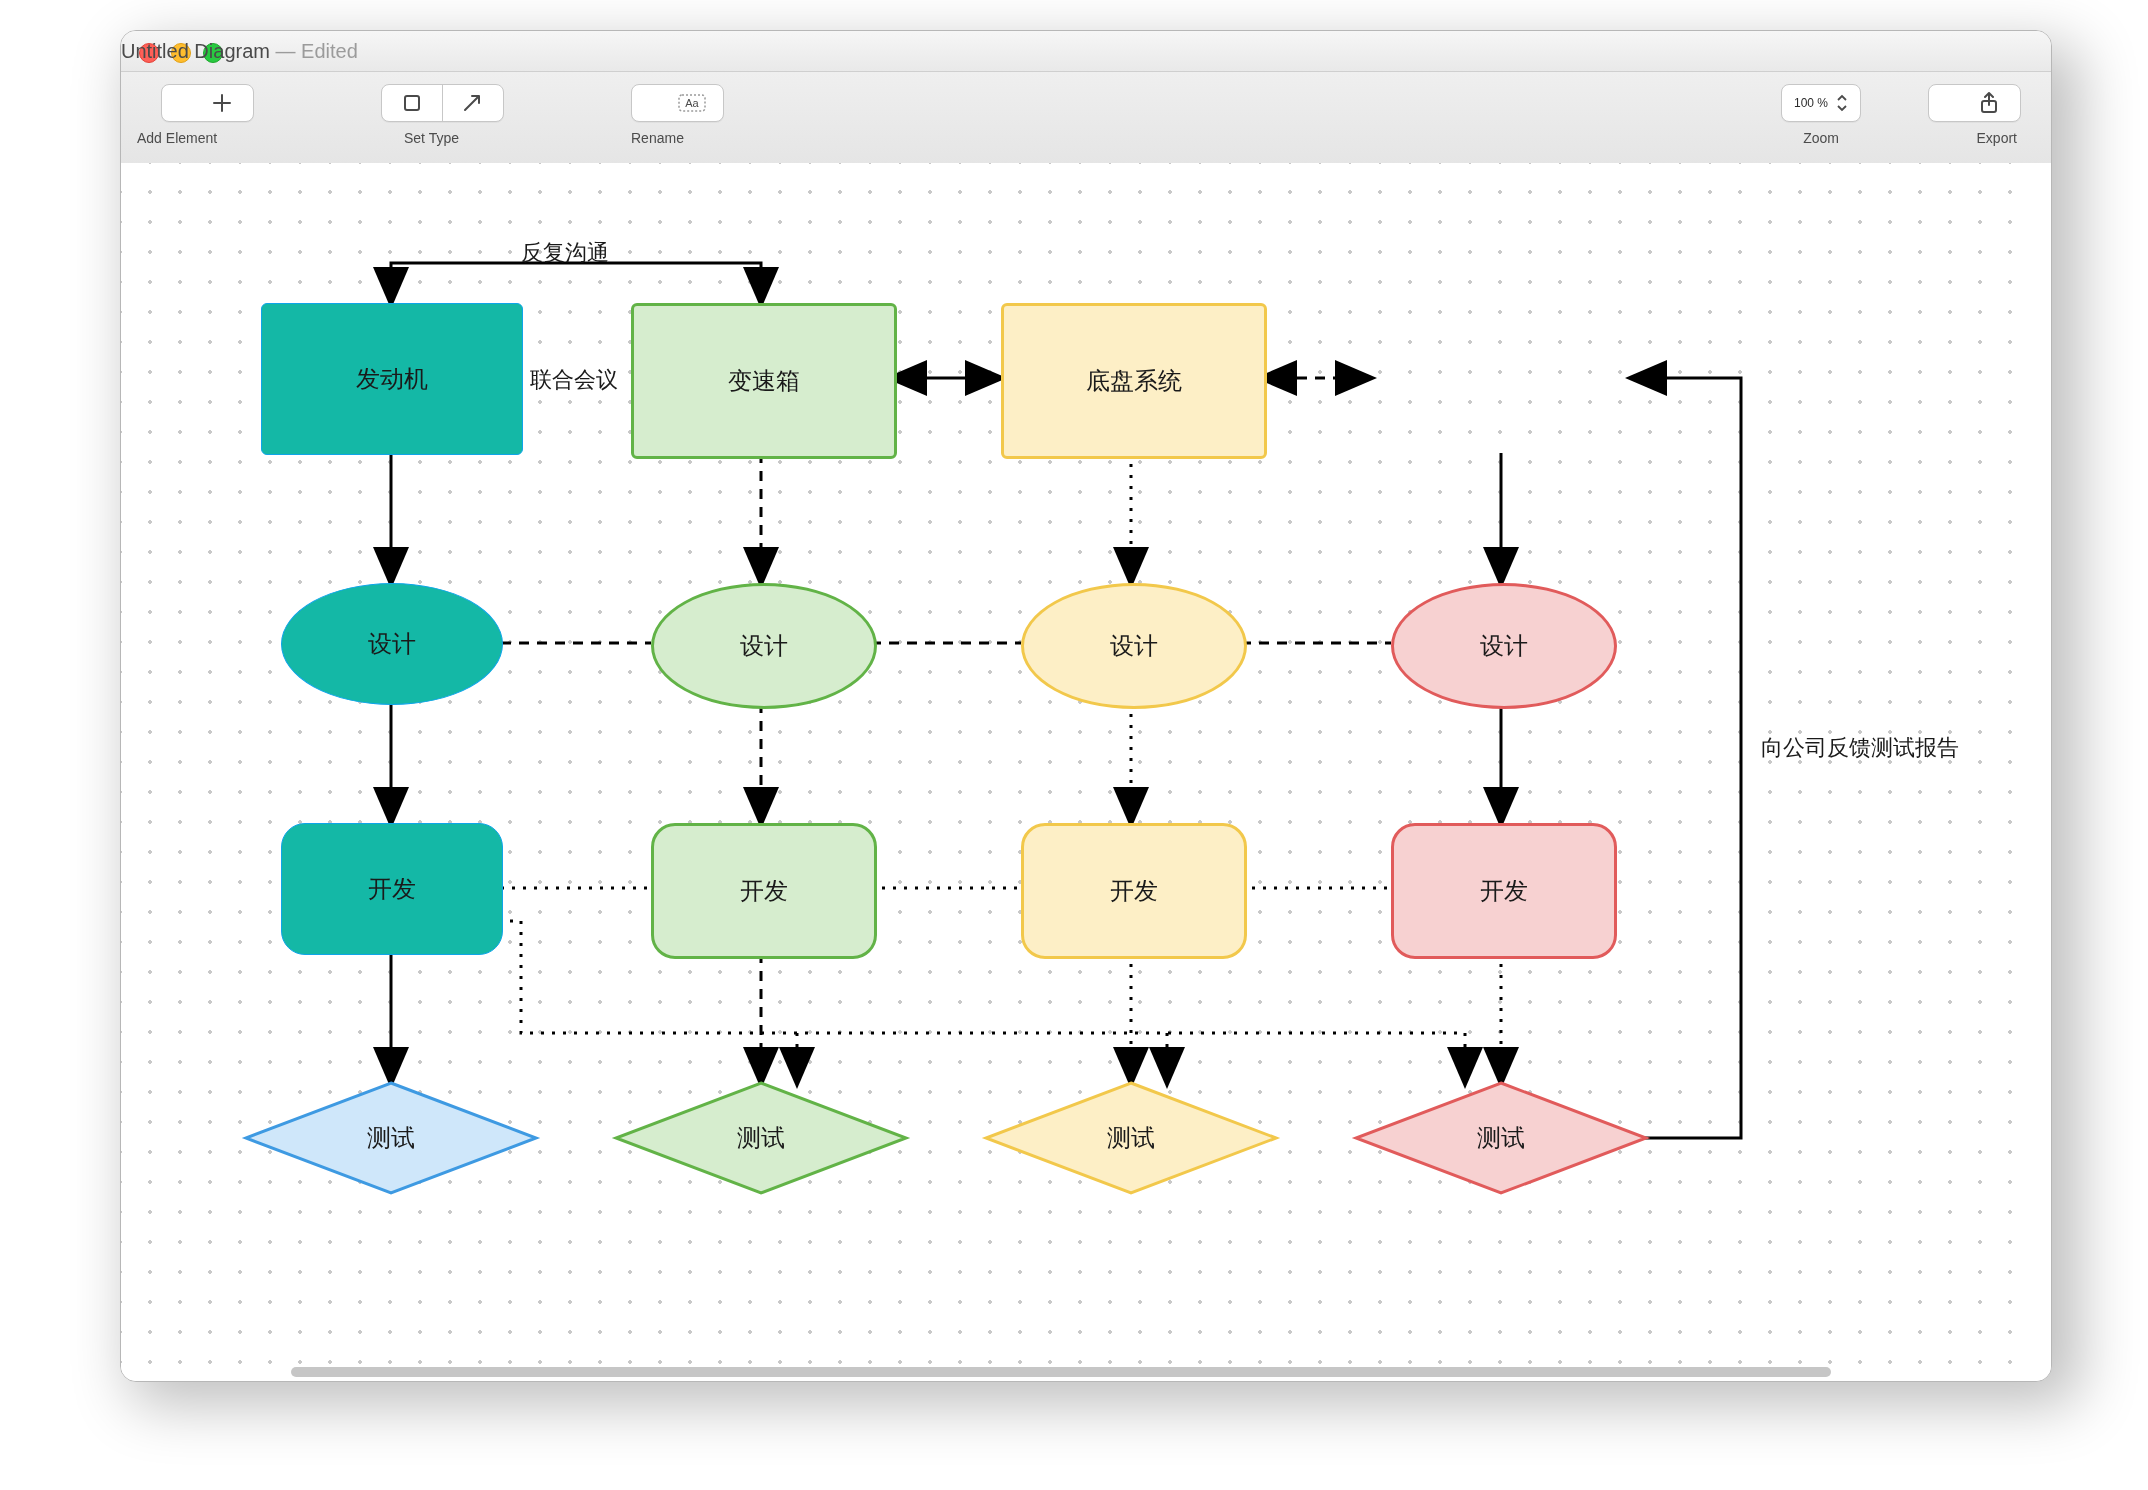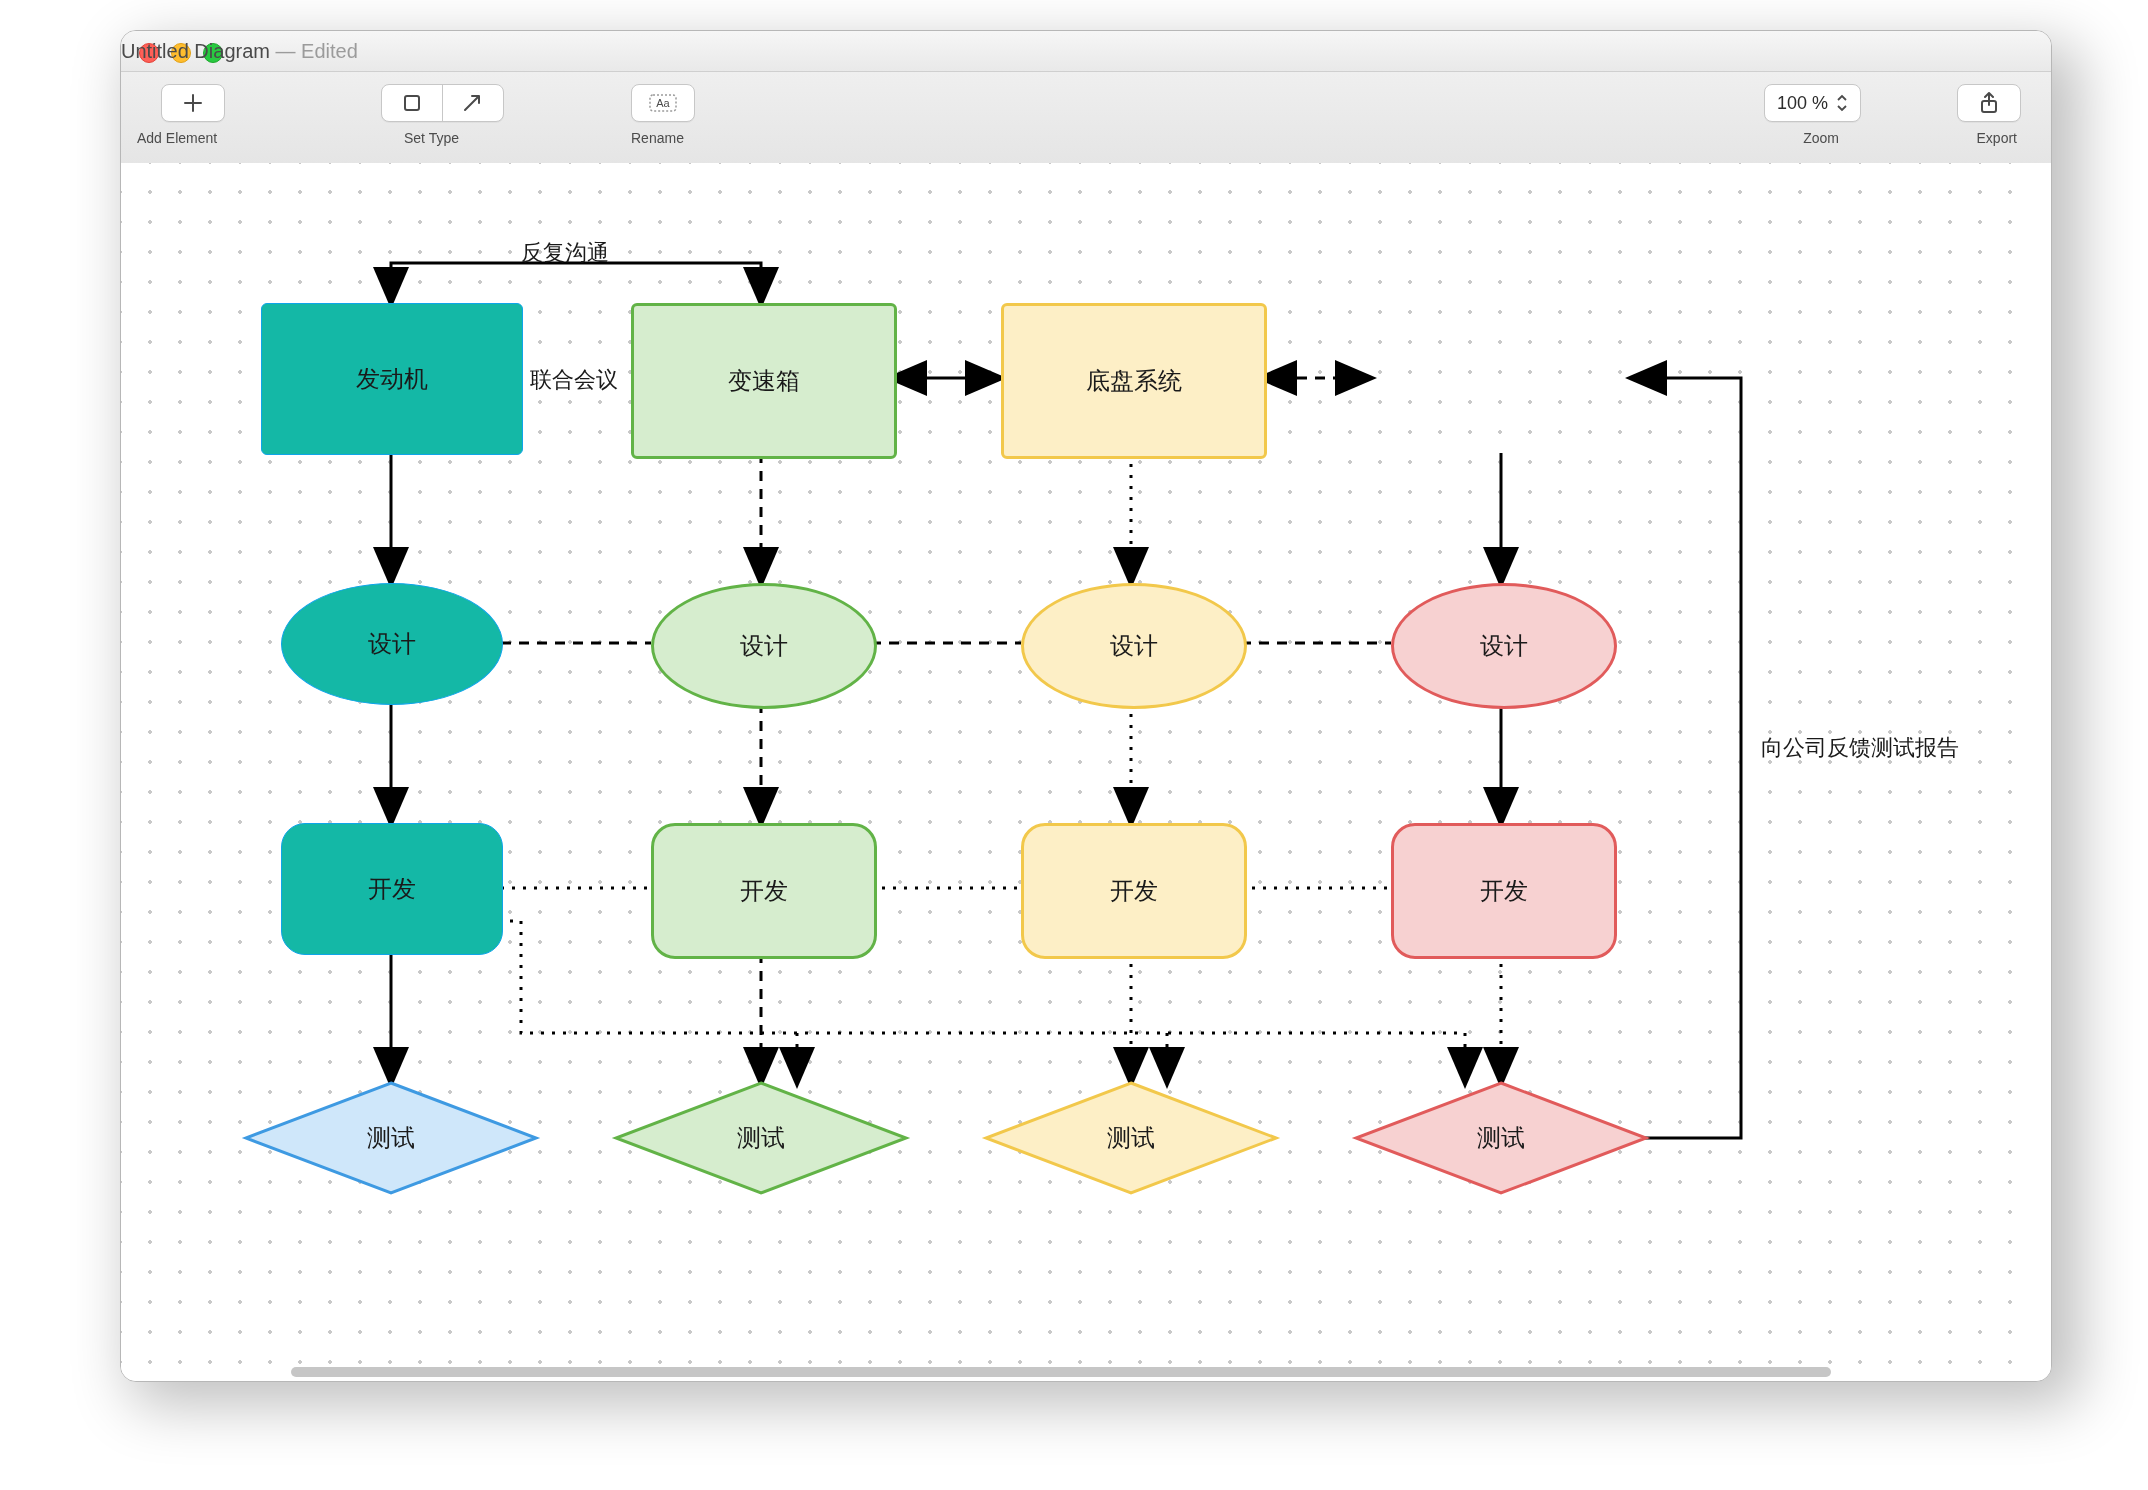--- a/index.html
+++ b/index.html
@@ -10,27 +10,27 @@
   .titlebar{height:40px;background:linear-gradient(#f6f6f6,#e9e9e9);border-bottom:1px solid #cfcfcf;position:relative;}
   .traffic{position:absolute;left:18px;top:12px;display:flex;gap:12px;}
   .tl{width:18px;height:18px;border-radius:50%;}
   .tl.red{background:#ff5f57;border:1px solid #e24238;}
   .tl.yellow{background:#ffbd2e;border:1px solid #e1a117;}
   .tl.green{background:#28c940;border:1px solid #1fa62e;}
   .wtitle{position:absolute;left:0;right:0;top:0;height:40px;line-height:40px;font-size:20px;color:#4a4a4a;}
   .wtitle .edited{color:#9b9b9b;}
   
   .toolbar{height:92px;background:linear-gradient(#efefef,#e5e5e5);border-bottom:1px solid #c0c0c0;position:relative;}
-  .tbtn{position:absolute;background:#fff;border:1px solid #c7c7c7;border-radius:8px;box-shadow:0 1px 0 rgba(0,0,0,.04);}
+  .tbtn{position:absolute;background:#fff;border:1px solid #c7c7c7;border-radius:8px;box-shadow:0 1px 0 rgba(0,0,0,.04);padding-left:29px;}
   .tbtn.single{width:62px;height:36px;}
   .tseg{position:absolute;display:flex;border:1px solid #c7c7c7;border-radius:8px;overflow:hidden;background:#fff;box-shadow:0 1px 0 rgba(0,0,0,.04);}
   .tseg .seg{width:60px;height:36px;border-right:1px solid #c7c7c7;display:flex;align-items:center;justify-content:center;}
   .tseg .seg:last-child{border-right:none;}
   .tlabel{position:absolute;font-size:14px;color:#4c4c4c;top:58px;}
-  .zoom{position:absolute;right:190px;top:12px;height:36px;border:1px solid #c7c7c7;border-radius:8px;background:#fff;display:flex;align-items:center;padding:0 12px;box-shadow:0 1px 0 rgba(0,0,0,.04);font-size:18px;color:#2c2c2c;}
+  .zoom{position:absolute;right:190px;top:12px;height:36px;border:1px solid #c7c7c7;border-radius:8px;background:#fff;display:flex;align-items:center;padding:0 12px;box-shadow:0 1px 0 rgba(0,0,0,.04);font-size:12px;color:#2c2c2c;}
   .icon{display:inline-block;}
   .iplus svg,.isq svg,.iarr svg,.iaa svg,.ishare svg,.istep svg{display:block;}
   
   .canvas{position:absolute;left:0;right:0;top:132px;bottom:0;background:#fff;overflow:hidden;}
   .dotgrid{position:absolute;left:0;right:16px;top:0;bottom:16px;
     background-image:radial-gradient(circle,#c9c9c9 2px,transparent 2px);
     background-size:30px 30px;background-position:14px 14px;}
   .node{position:absolute;display:flex;align-items:center;justify-content:center;font-size:24px;color:#1a1a1a;}
   .rect{border-radius:6px;}
   .rrect{border-radius:24px;}

